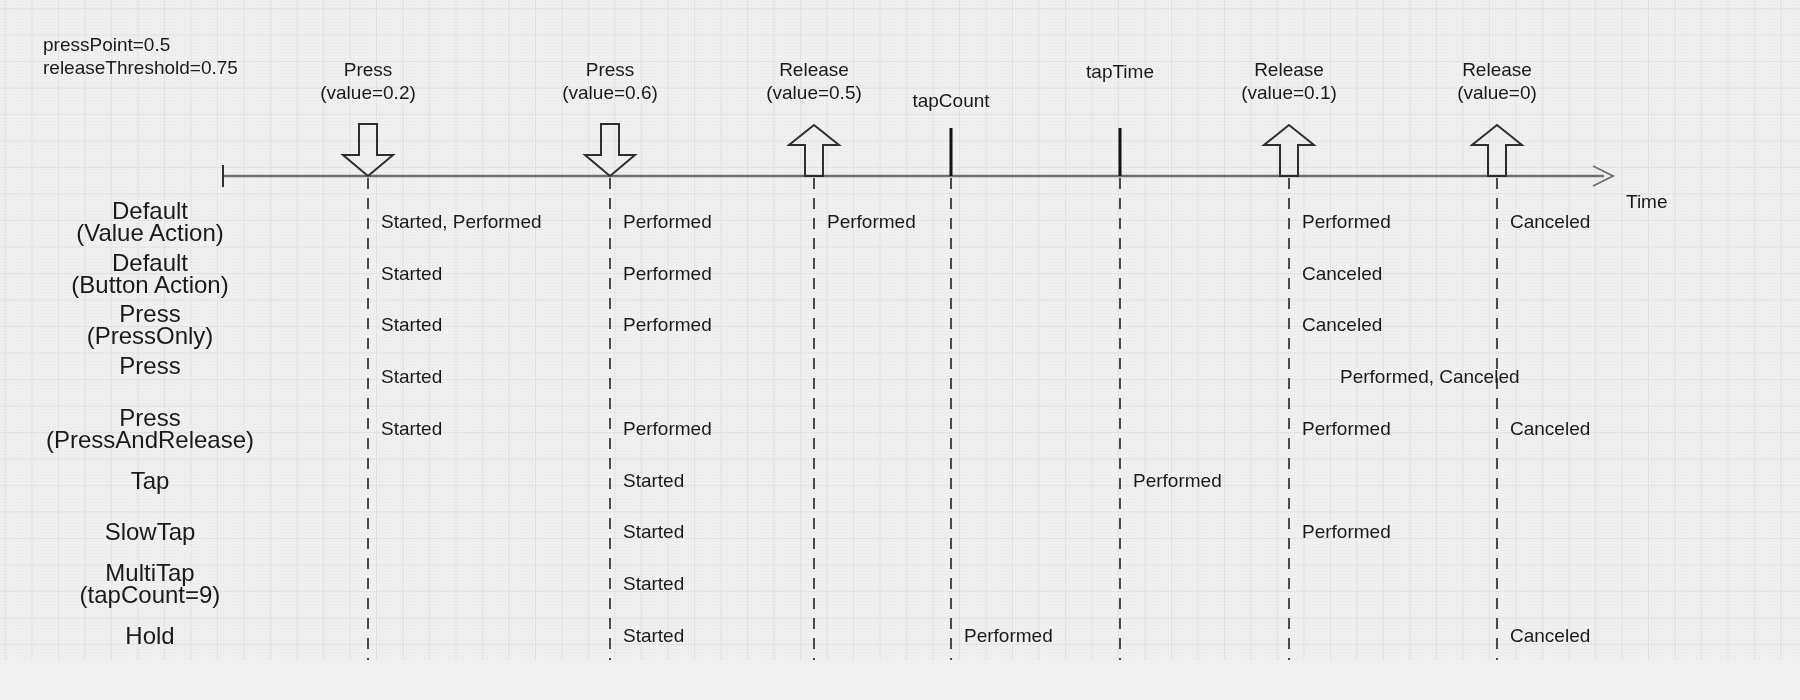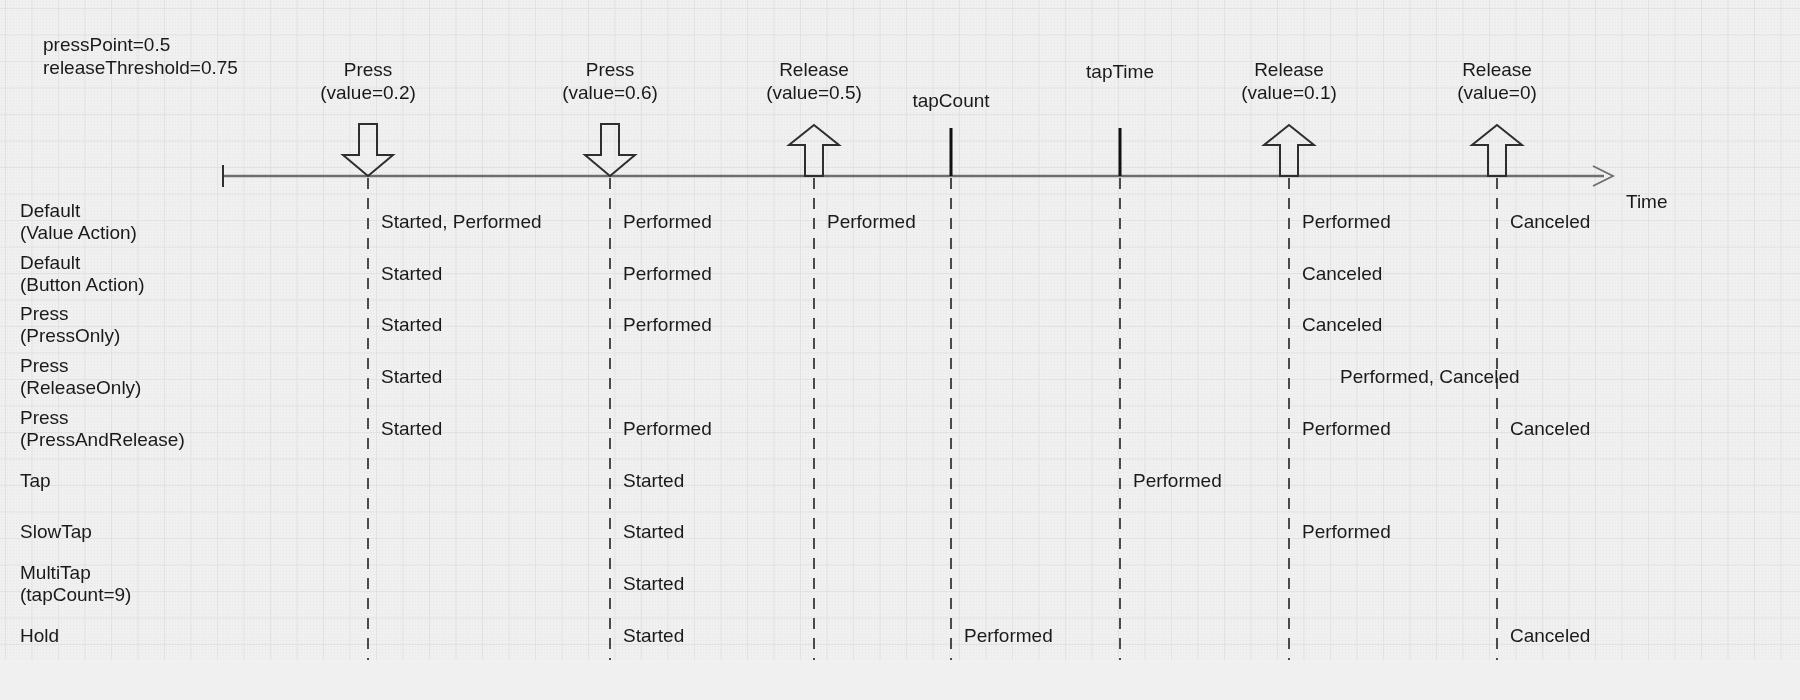--- a/index.html
+++ b/index.html
@@ -21,21 +21,21 @@
     position:absolute;left:43px;top:33px;
     font-size:19px;line-height:23px;white-space:nowrap;
   }
   svg.diagram-svg{position:absolute;left:0;top:0;}
   .event-label{
     position:absolute;transform:translateX(-50%);
     text-align:center;font-size:19px;line-height:23px;white-space:nowrap;
   }
   .row-label{
     position:absolute;left:20px;width:260px;
-    text-align:left;font-size:19px;line-height:22px;white-space:nowrap;
+    text-align:center;font-size:24px;line-height:22px;white-space:nowrap;
   }
   .cell{
     position:absolute;font-size:19px;line-height:22px;white-space:nowrap;
   }
   .time-label{
     position:absolute;font-size:19px;line-height:22px;white-space:nowrap;margin-top:28px;
   }
 </style>
 </head>
 <body>
@@ -112,21 +112,20 @@
       <div class="cell" style="left: 1302px; top: 263px;">Canceled</div>
       <div class="row-label" style="top: 303px;">
         <div>Press</div>
         <div>(PressOnly)</div>
       </div>
       <div class="cell" style="left: 381px; top: 314px;">Started</div>
       <div class="cell" style="left: 623px; top: 314px;">Performed</div>
       <div class="cell" style="left: 1302px; top: 314px;">Canceled</div>
       <div class="row-label" style="top: 355px;">
         <div>Press</div>
-        <div>(ReleaseOnly)</div>
       </div>
       <div class="cell" style="left: 381px; top: 366px;">Started</div>
       <div class="cell" style="left: 1340px; top: 366px;">Performed, Canceled</div>
       <div class="row-label" style="top: 407px;">
         <div>Press</div>
         <div>(PressAndRelease)</div>
       </div>
       <div class="cell" style="left: 381px; top: 418px;">Started</div>
       <div class="cell" style="left: 623px; top: 418px;">Performed</div>
       <div class="cell" style="left: 1302px; top: 418px;">Performed</div>

